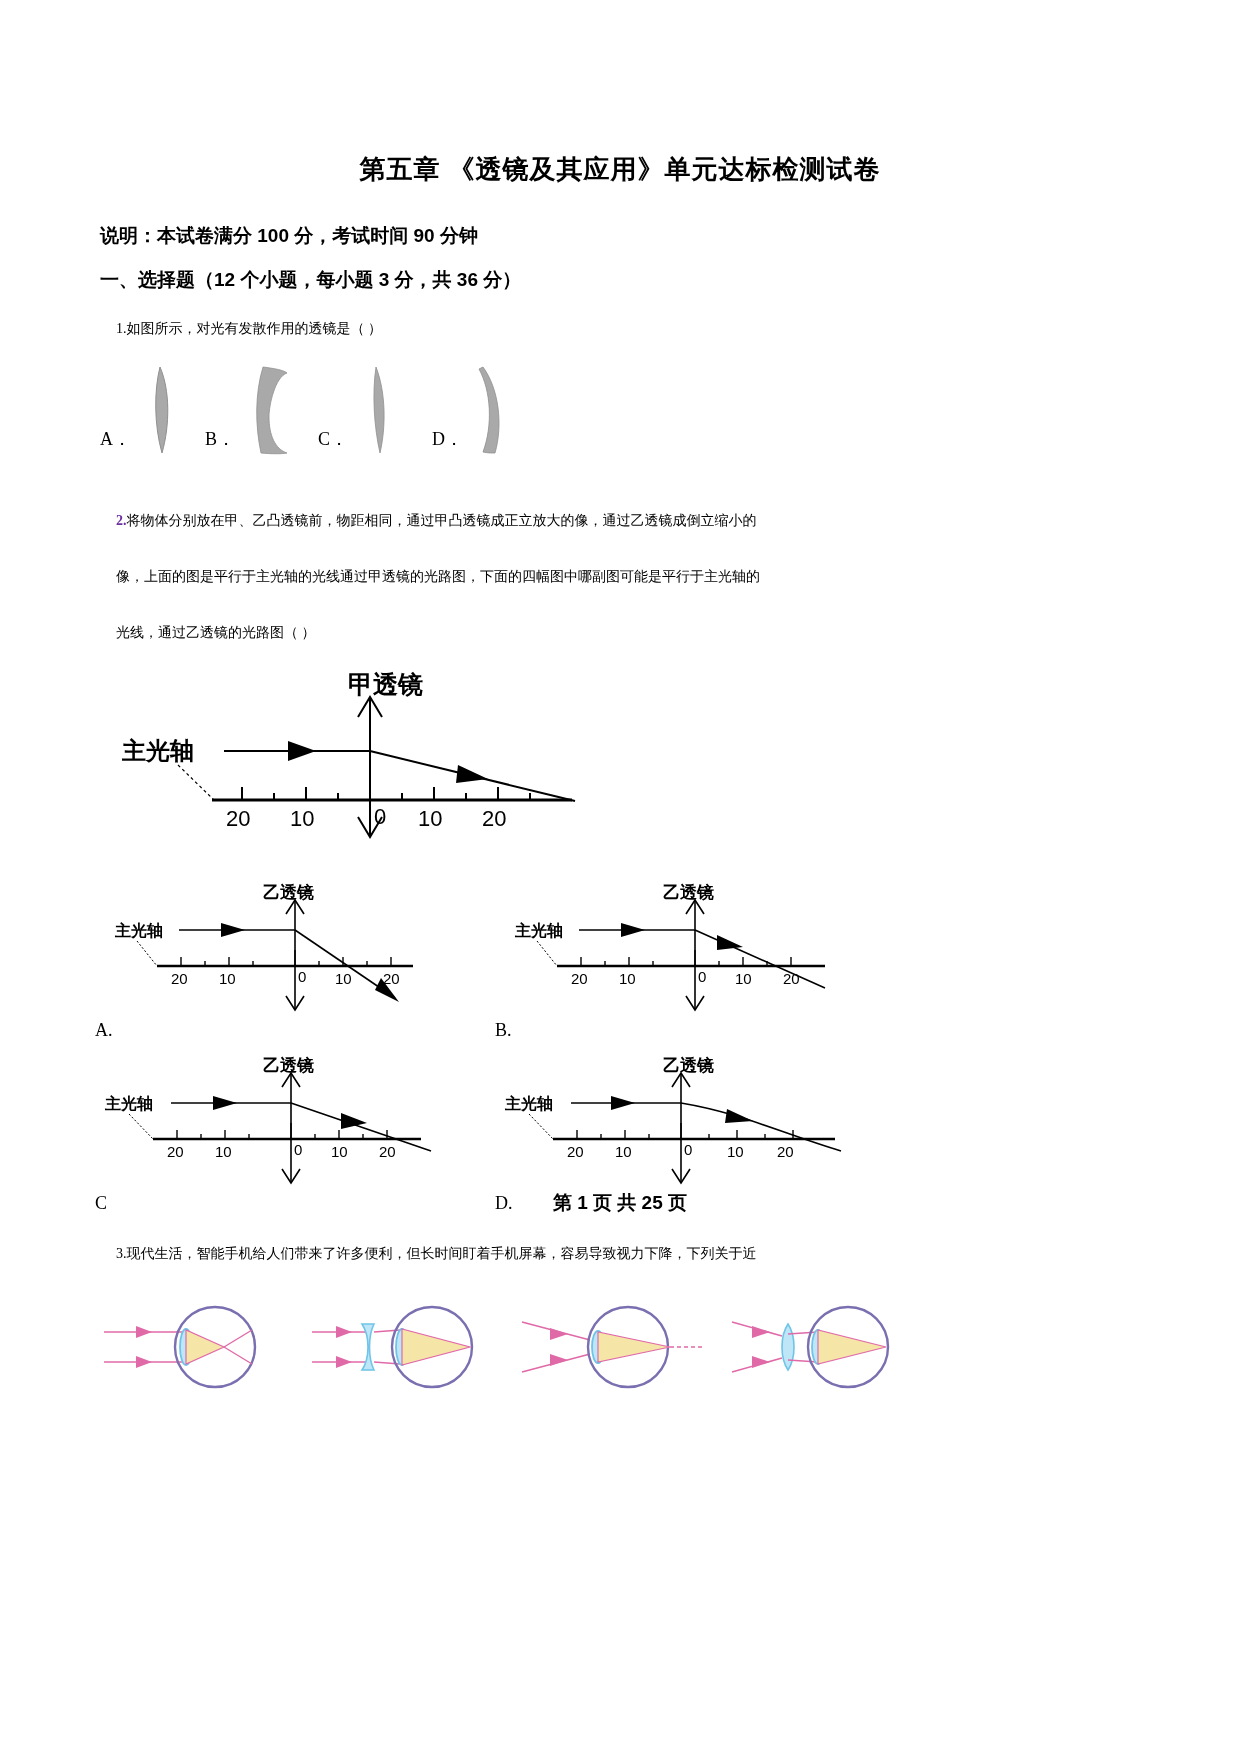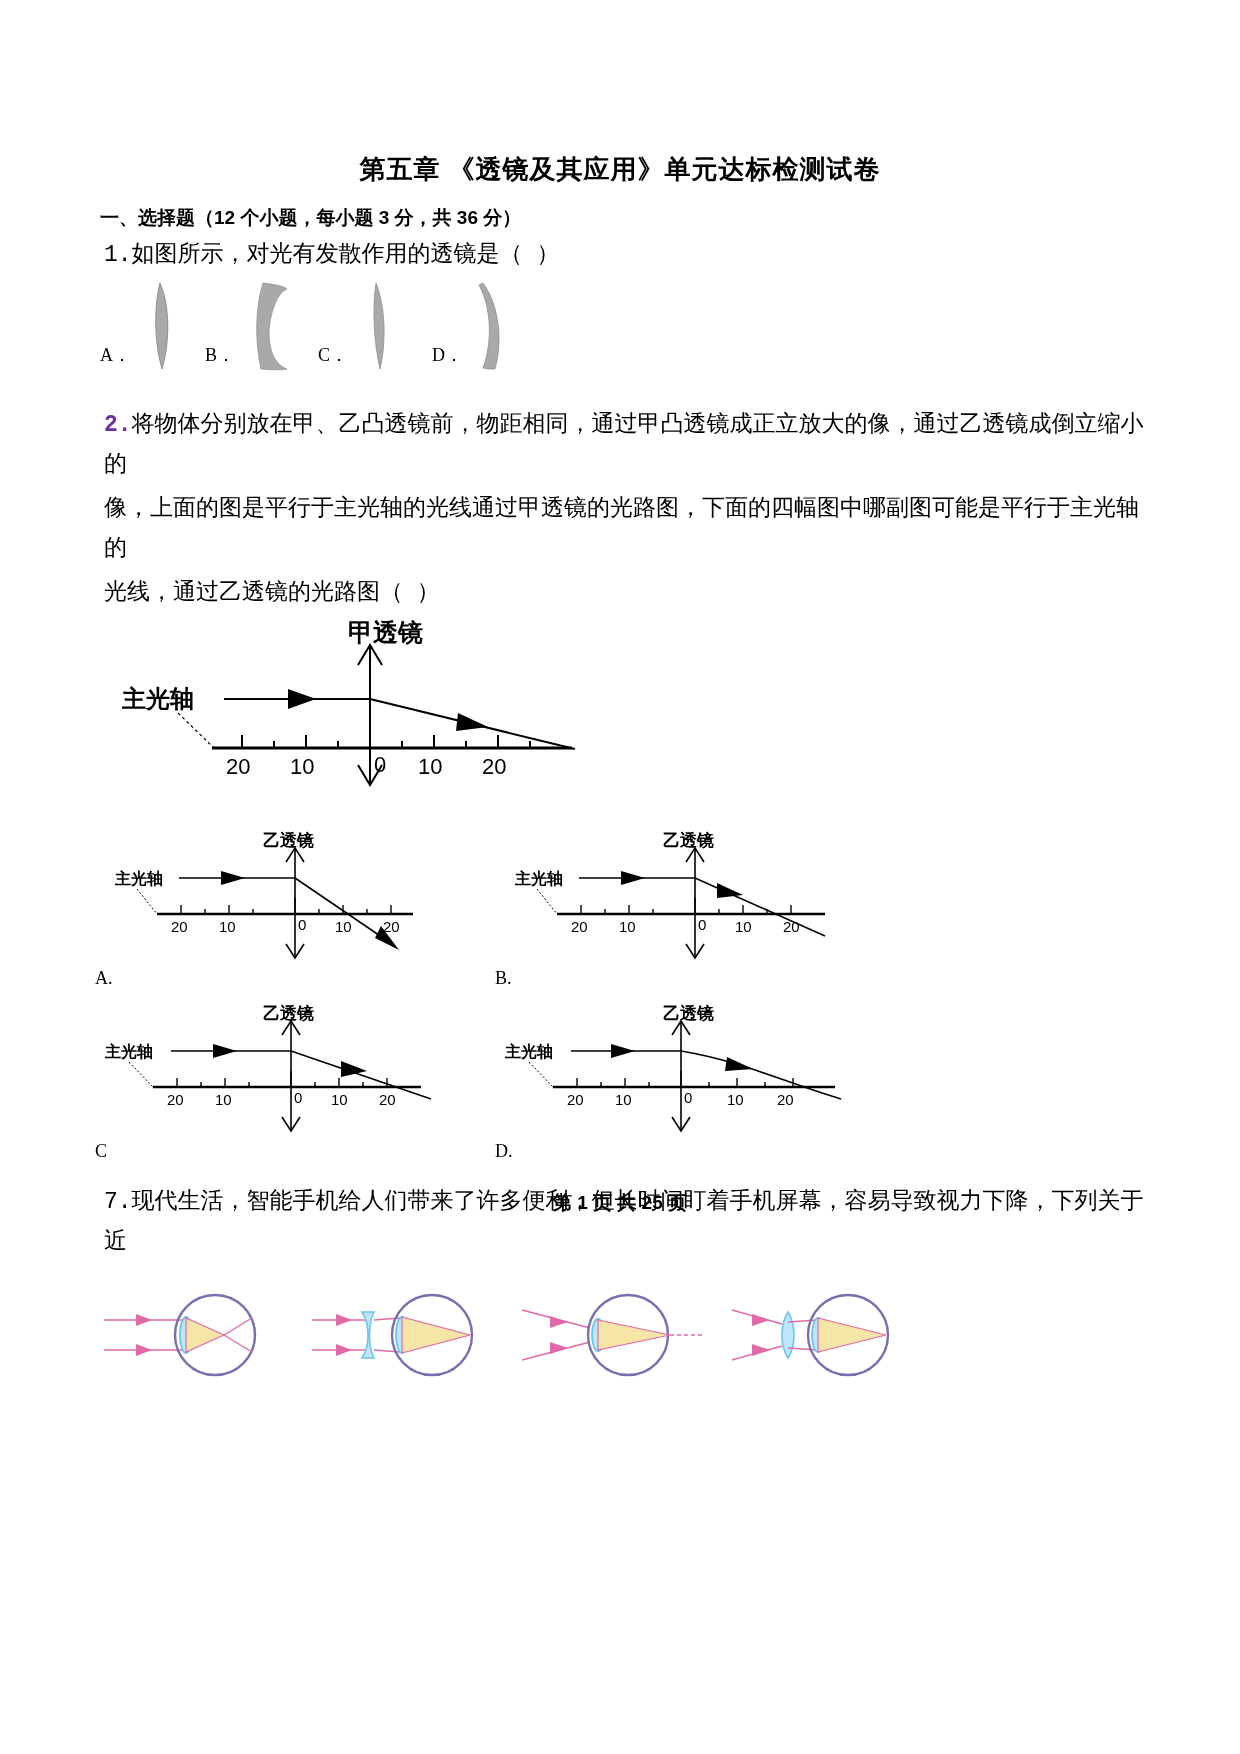--- a/index.html
+++ b/index.html
@@ -41,26 +41,26 @@
   }
   .section-head {
     margin: 0;
     padding-left: 100px;
     padding-top: 18px;
     font-size: 19px;
     font-weight: bold;
     font-family: "Liberation Sans", "DejaVu Sans", sans-serif;
   }
   .q-line {
-    margin: 4px;
+    margin: 16px;
     padding-left: 100px;
     padding-right: 90px;
-    font-size: 23px;
+    font-size: 14px;
     line-height: 40px;
-    font-family: Liberation Mono, monospace;
+    font-family: Liberation Serif, serif;
   }
   .q-num-purple { color: #6b2fa0; font-weight: bold; }
 
   
   .q1-figure {
     position: relative;
     height: 120px;
     margin-top: 6px;
   }
   .lens-slot { position: absolute; top: 0; width: 90px; height: 95px; }
@@ -102,20 +102,21 @@
   }
   svg { display: block; overflow: visible; }
 </style>
 </head>
 <body>
 
 <div class="page">
 
   <h1 class="doc-title">第五章 《透镜及其应用》单元达标检测试卷</h1>
 
+  <p class="note-line">说明：本试卷满分 100 分，考试时间 90 分钟</p>
 
   <p class="section-head">一、选择题（12 个小题，每小题 3 分，共 36 分）</p>
 
   <p class="q-line">1.如图所示，对光有发散作用的透镜是（      ）</p>
 
   <div class="q1-figure">
 
     <div class="lens-slot" style="left:130px;">
       <svg width="60" height="90" viewBox="0 0 60 90">
         <path d="M30 2 C40 25 40 60 32 88 C24 60 24 25 30 2 Z" fill="#a9a9a9" stroke="#8f8f8f" stroke-width="1"></path>
@@ -332,21 +333,21 @@
           <text x="120" y="106">10</text>
           <text x="189" y="104">0</text>
           <text x="232" y="106">10</text>
           <text x="282" y="106">20</text>
         </g>
       </svg>
       <span class="cell-letter">D.</span>
     </div>
   </div>
 
-  <p class="q-line" style="margin-top:18px;">7.现代生活，智能手机给人们带来了许多便利，但长时间盯着手机屏幕，容易导致视力下降，下列关于近</p>
+  <p class="q-line" style="margin-top:18px;">3.现代生活，智能手机给人们带来了许多便利，但长时间盯着手机屏幕，容易导致视力下降，下列关于近</p>
 
   <div class="eye-row">
 
     <div>
       <svg width="200" height="110" viewBox="0 0 200 110">
         <g stroke="#e06aa8" stroke-width="1.6" fill="none">
           <line x1="4" y1="40" x2="86" y2="40"></line>
           <line x1="4" y1="70" x2="86" y2="70"></line>
         </g>
         <polygon points="36,34 52,40 36,46" fill="#e06aa8"></polygon>

